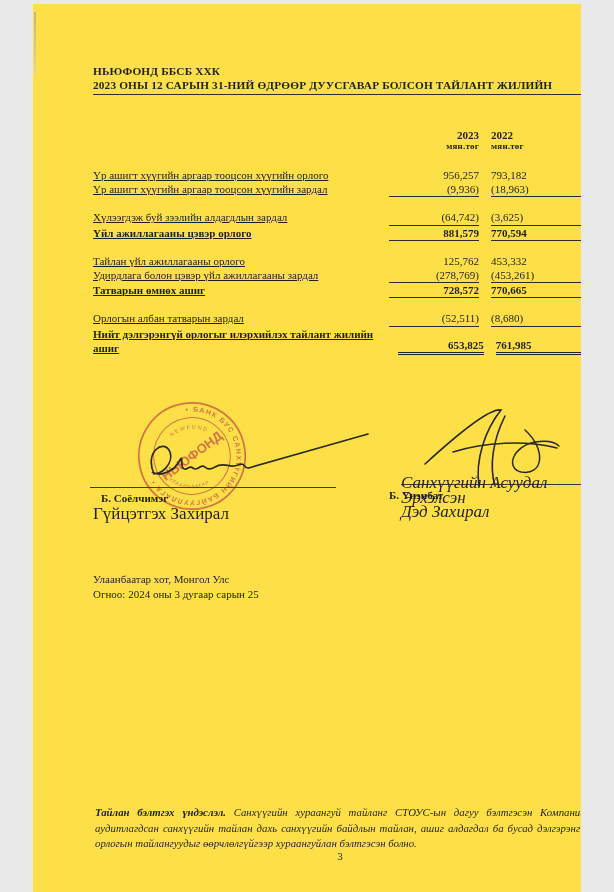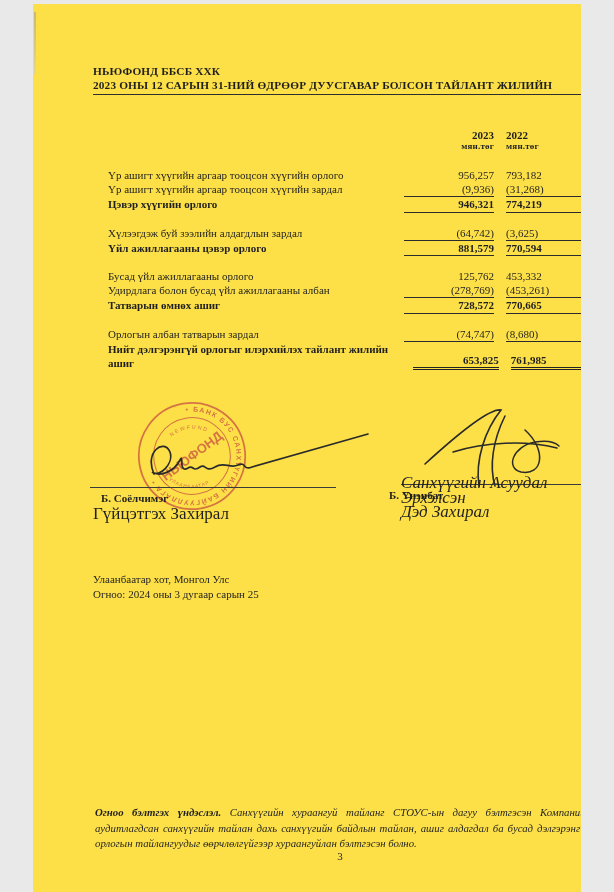--- a/index.html
+++ b/index.html
@@ -13,23 +13,23 @@
   
   .scan-edge { position:absolute; left:1px; top:8px; width:2px; height:62px;
     background:linear-gradient(#9a9a9a,#cfcfcf); opacity:.55; }
 
   
   .header { position:absolute; left:60px; top:61px; width:498px; }
   .header .h-line { font-weight:bold; font-size:11.3px; line-height:13.6px; letter-spacing:.15px; }
   .header-rule { border-bottom:1.6px solid #2e2e2e; margin-top:2px; }
 
   
-  .stmt { position:absolute; left:75px; top:125px; width:498px; font-size:11px; }
+  .stmt { position:absolute; left:60px; top:125px; width:498px; font-size:11px; }
   .row { display:flex; line-height:14.2px; }
-  .row .label { flex:1; padding-right:6px; }
+  .row .label { flex:1; padding-right:6px;text-decoration:underline; }
   .num1 { width:90px; text-align:right; white-space:nowrap; }
   .num2 { width:100px; margin-left:12px; text-align:left; white-space:nowrap; }
   .col-head { display:flex; }
   .col-head .label { flex:1; }
   .year { font-weight:bold; font-size:11px; }
   .unit { font-weight:bold; font-size:9px; letter-spacing:.2px; }
   .bold { font-weight:bold; }
   .u .num1, .u .num2 { border-bottom:1.1px solid #2b2b2b; }
   .dul .num1, .dul .num2 { border-bottom:3px double #222; }
   .gap { margin-top:13px; }
@@ -88,58 +88,53 @@
     </div>
 
     <div class="row first-row">
       <div class="label">Үр ашигт хүүгийн аргаар тооцсон хүүгийн орлого</div>
       <div class="num1">956,257</div>
       <div class="num2">793,182</div>
     </div>
     <div class="row u">
       <div class="label">Үр ашигт хүүгийн аргаар тооцсон хүүгийн зардал</div>
       <div class="num1">(9,936)</div>
-      <div class="num2">(31,268)</div>
-    </div>
-    <div class="row bold u">
-      <div class="label">Цэвэр хүүгийн орлого</div>
-      <div class="num1">946,321</div>
-      <div class="num2">774,219</div>
+      <div class="num2">(18,963)</div>
     </div>
 
     <div class="row u gap">
       <div class="label">Хүлээгдэж буй зээлийн алдагдлын зардал</div>
       <div class="num1">(64,742)</div>
       <div class="num2">(3,625)</div>
     </div>
     <div class="row bold u">
       <div class="label">Үйл ажиллагааны цэвэр орлого</div>
       <div class="num1">881,579</div>
       <div class="num2">770,594</div>
     </div>
 
     <div class="row gap">
-      <div class="label">Бусад үйл ажиллагааны орлого</div>
+      <div class="label">Тайлан үйл ажиллагааны орлого</div>
       <div class="num1">125,762</div>
       <div class="num2">453,332</div>
     </div>
     <div class="row u">
-      <div class="label">Удирдлага болон бусад үйл ажиллагааны албан</div>
+      <div class="label">Удирдлага болон цэвэр үйл ажиллагааны зардал</div>
       <div class="num1">(278,769)</div>
       <div class="num2">(453,261)</div>
     </div>
     <div class="row bold u">
       <div class="label">Татварын өмнөх ашиг</div>
       <div class="num1">728,572</div>
       <div class="num2">770,665</div>
     </div>
 
     <div class="row u gap">
       <div class="label">Орлогын албан татварын зардал</div>
-      <div class="num1">(74,747)</div>
+      <div class="num1">(52,511)</div>
       <div class="num2">(8,680)</div>
     </div>
     <div class="row bold dul final">
       <div class="label">Нийт дэлгэрэнгүй орлогыг илэрхийлэх тайлант жилийн ашиг</div>
       <div class="num1">653,825</div>
       <div class="num2">761,985</div>
     </div>
   </div>
 
   <svg class="stamp" viewBox="0 0 140 140">
@@ -183,16 +178,16 @@
   <div class="sig-title title-right">
     <div>Санхүүгийн Асуудал Эрхэлсэн</div>
     <div>Дэд Захирал</div>
   </div>
 
   <div class="loc-block">
     <div>Улаанбаатар хот, Монгол Улс</div>
     <div>Огноо: 2024 оны 3 дугаар сарын 25</div>
   </div>
 
-  <p class="note"><span class="note-title">Огноо бэлтгэх үндэслэл.</span><span> Санхүүгийн хураангуй тайланг СТОУС-ын дагуу бэлтгэсэн Компанийн аудитлагдсан санхүүгийн тайлан дахь санхүүгийн байдлын тайлан, ашиг алдагдал ба бусад дэлгэрэнгүй орлогын тайлангуудыг өөрчлөлгүйгээр хураангуйлан бэлтгэсэн болно.</span></p>
+  <p class="note"><span class="note-title">Тайлан бэлтгэх үндэслэл.</span><span> Санхүүгийн хураангуй тайланг СТОУС-ын дагуу бэлтгэсэн Компанийн аудитлагдсан санхүүгийн тайлан дахь санхүүгийн байдлын тайлан, ашиг алдагдал ба бусад дэлгэрэнгүй орлогын тайлангуудыг өөрчлөлгүйгээр хураангуйлан бэлтгэсэн болно.</span></p>
 
   <div class="page-num">3</div>
 </div>
 
 </body></html>

